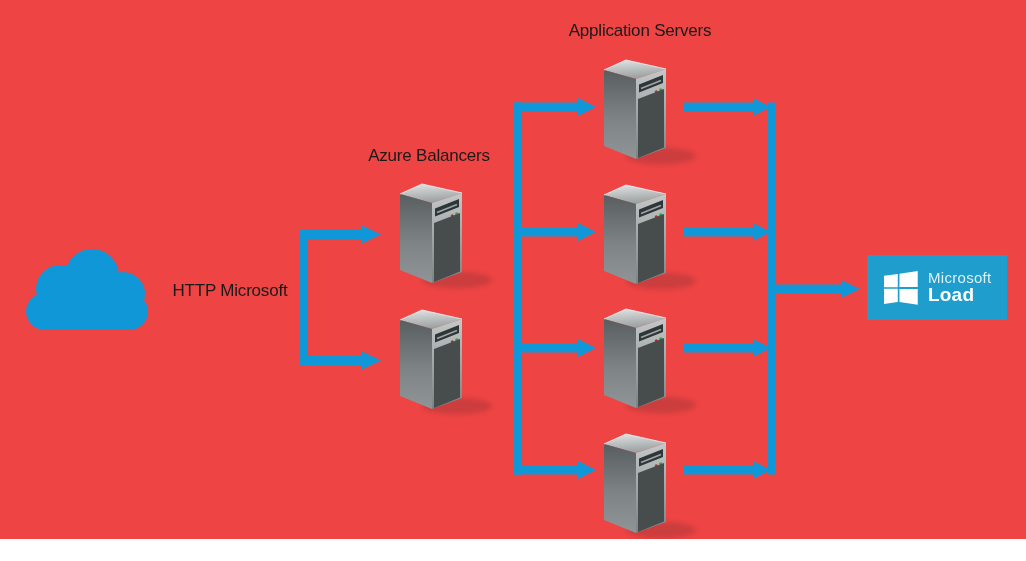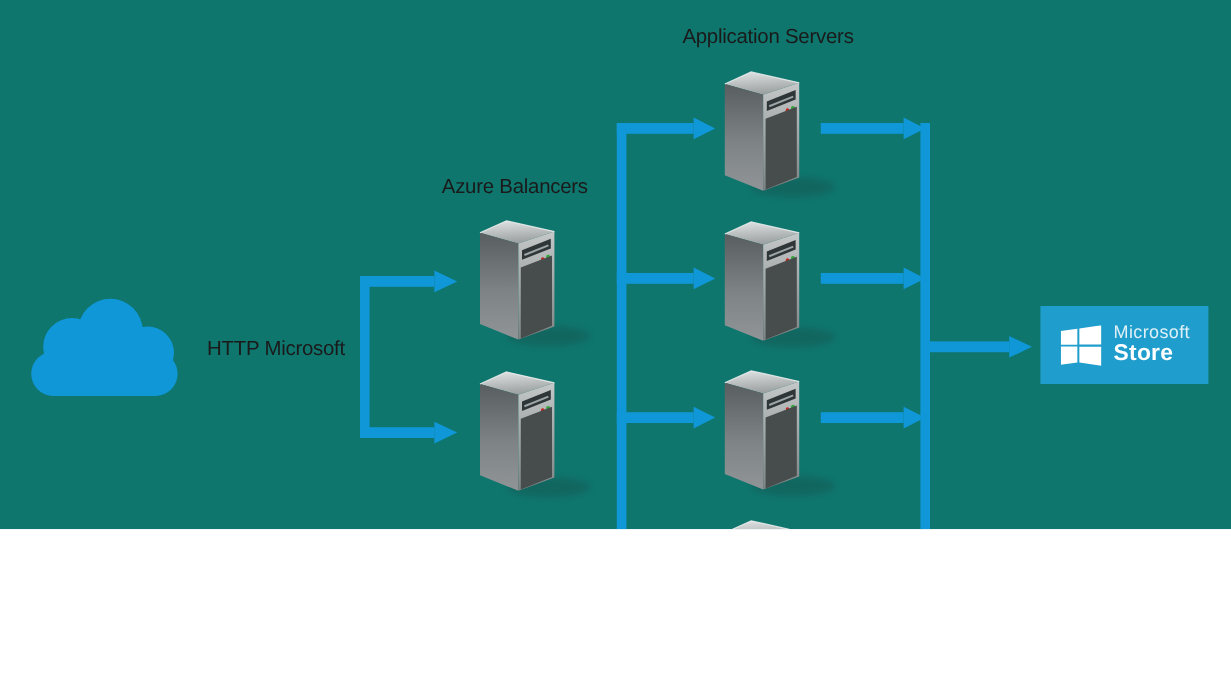--- a/index.html
+++ b/index.html
@@ -2,21 +2,21 @@
 <html style="--accent: #1097D8; --azure-box: #1F9DCC; --label-text: #1A1A1A;"><head>
 <meta charset="utf-8">
 <style>
   :root{
     --accent:#1097D8;
     --azure-box:#1F9DCC;
     --label-text:#1A1A1A;
   }
   html,body{margin:0;padding:0;background:#fff;}
   .stage{
-    position:relative;width:1026px;height:441px;background:#0f766e;overflow:hidden;
+    position:relative;width:1026px;height:539px;background:#ef4444;overflow:hidden;
     font-family:"Liberation Sans", sans-serif;
   }
   .layer{position:absolute;left:0;top:0;width:1026px;height:561px;display:block;}
   .acc{fill:var(--accent);}
   .lbl{
     position:absolute;transform:translateX(-50%);
     font-size:17px;line-height:20px;color:var(--label-text);
     white-space:nowrap;letter-spacing:-0.2px;
   }
   .azure-box{
@@ -137,17 +137,17 @@
     <svg viewBox="0 0 88 88" width="34" height="34" aria-hidden="true">
       <g fill="#ffffff">
         <path d="M0,12.4 L35.7,7.5 L35.7,42 L0,42 Z"></path>
         <path d="M40,6.9 L87.3,0 L87.3,41.5 L40,41.5 Z"></path>
         <path d="M0,46 L35.7,46 L35.7,80.5 L0,85.3 Z"></path>
         <path d="M40,46.5 L87.3,46.5 L87.3,87.3 L40,80.5 Z"></path>
       </g>
     </svg>
     <div class="azure-text">
       <span class="azure-brand">Microsoft</span>
-      <span class="azure-product">Store</span>
+      <span class="azure-product">Load</span>
     </div>
   </div>
 
 </div>
 
 </body></html>

